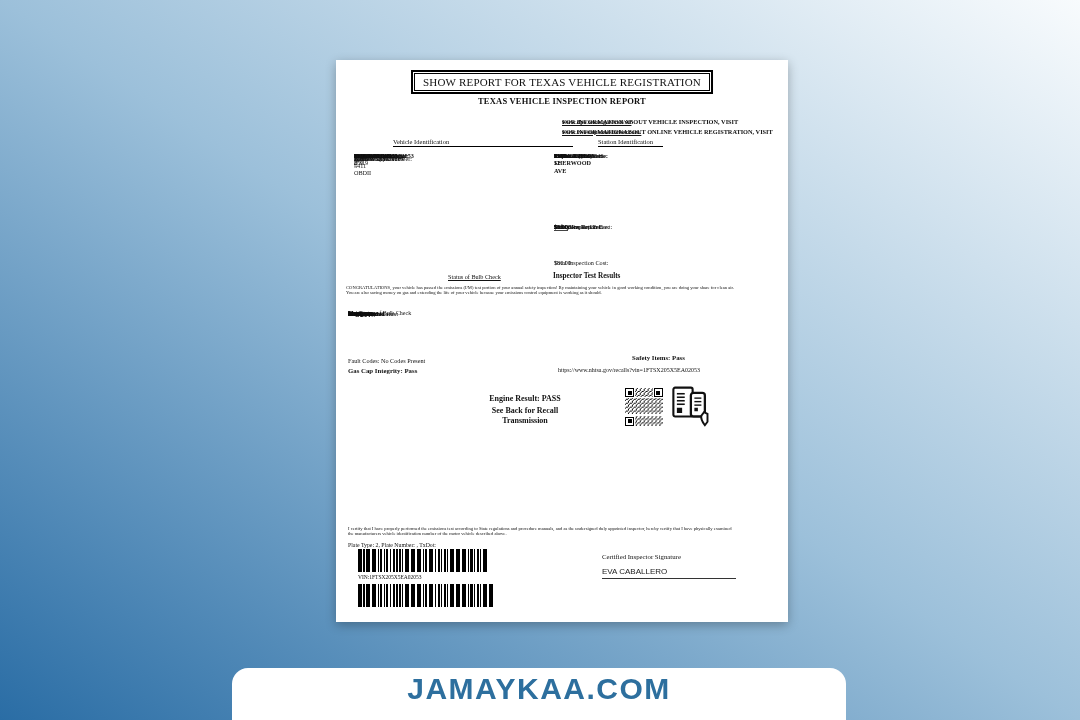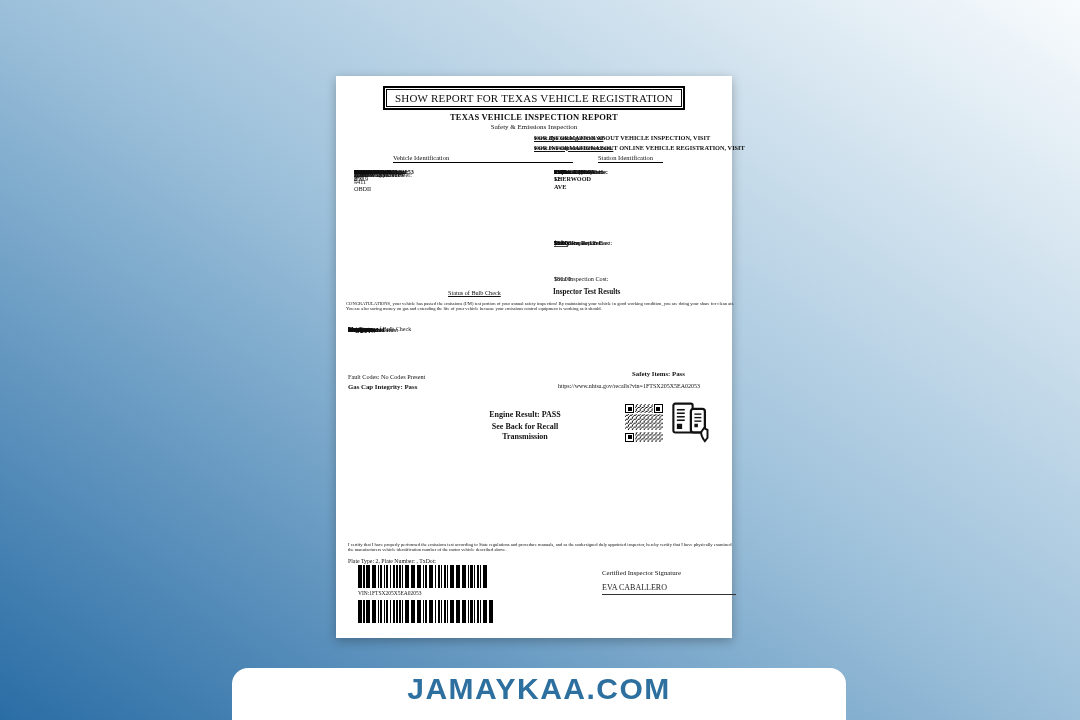--- a/index.html
+++ b/index.html
@@ -3,21 +3,21 @@
 <meta charset="utf-8">
 <style>
   html,body{margin:0;padding:0;}
   body{
     width:1080px;height:720px;overflow:hidden;position:relative;
     background:linear-gradient(to bottom left,#f8fbfd 0%,#9cc0da 50%,#2a6da5 100%);
     font-family:"Liberation Serif","DejaVu Serif",serif;color:#111;
   }
   
   #page{
-    position:absolute;left:336px;top:76px;width:396px;height:562px;
+    position:absolute;left:336px;top:60px;width:452px;height:562px;
     background:#fff;box-shadow:0 3px 10px rgba(0,0,0,.28);
   }
   #page *{position:absolute;}
   .boxtitle{
     top:13px;left:50%;transform:translateX(-50%);
     border:1px solid #000;outline:2px solid #000;outline-offset:1.5px;
     padding:2px 8px;font-size:11px;white-space:nowrap;letter-spacing:.2px;
   }
   .title{top:36px;left:0;width:100%;text-align:center;font-size:8.5px;font-weight:bold;letter-spacing:.2px;}
   .subtitle{top:47px;left:0;width:100%;text-align:center;font-size:7px;}
@@ -70,39 +70,38 @@
   .plateline{top:482px;left:12px;font-size:5.8px;}
   .barcode{background:
       repeating-linear-gradient(90deg,#000 0 1px,rgba(0,0,0,0) 1px 3px),
       repeating-linear-gradient(90deg,#000 0 2px,rgba(0,0,0,0) 2px 6.5px),
       repeating-linear-gradient(90deg,rgba(0,0,0,0) 0 4px,#000 4px 5px,rgba(0,0,0,0) 5px 11px);
       border-left:2.5px solid #000;}
   .barcode1{top:489px;left:22px;width:128px;height:23px;}
   .vintext{top:514px;left:22px;font-size:5.5px;}
   .barcode2{top:524px;left:22px;width:133px;height:23px;}
   .siglabel{top:493px;left:266px;font-size:6.8px;}
-  .signame{top:507px;left:266px;width:134px;font-family:Liberation Serif, serif;font-size:8px;
+  .signame{top:507px;left:266px;width:134px;font-family:Liberation Sans, sans-serif;font-size:8px;
            border-bottom:.8px solid #333;padding-bottom:2px;color:#222;}
   
   .banner{
     position:absolute;left:232px;top:668px;width:614px;height:70px;
     background:#fff;border-radius:16px;display:flex;justify-content:center;align-items:flex-start;
   }
   .banner-text{
     margin-top:4px;font-family:"Liberation Sans",sans-serif;font-weight:bold;
     font-size:30px;letter-spacing:1.5px;color:#2d6f9e;
   }
 </style>
 </head>
 <body>
 
 <div id="page">
   <div class="boxtitle">SHOW REPORT FOR TEXAS VEHICLE REGISTRATION</div>
   <div class="title">TEXAS VEHICLE INSPECTION REPORT</div>
-  <div class="subtitle">Safety &amp; Emissions Inspection</div>
   <div class="visit v1">
       <span>FOR INFORMATION ABOUT VEHICLE INSPECTION, VISIT </span>
       <span class="u">www.dps.texas.gov/rsd/vi/</span>
     </div>
   <div class="visit v2">
       <span>FOR INFORMATIONABOUT ONLINE VEHICLE REGISTRATION, VISIT </span>
       <span class="u">www.twostepsonesticker.com.</span>
     </div>
 
   <div class="sechdr sec-veh">Vehicle Identification</div>

